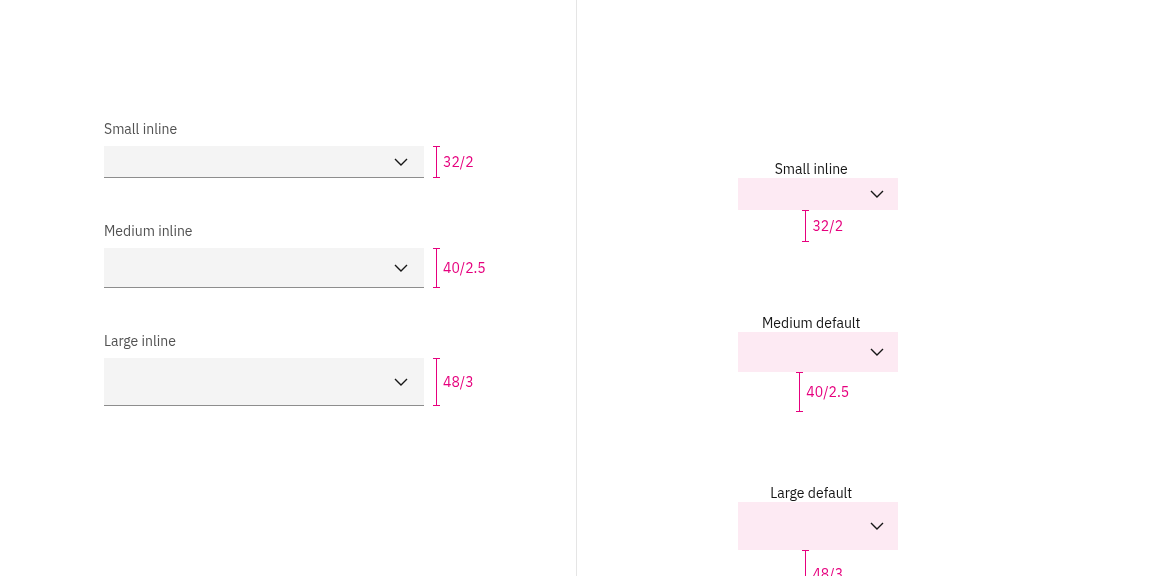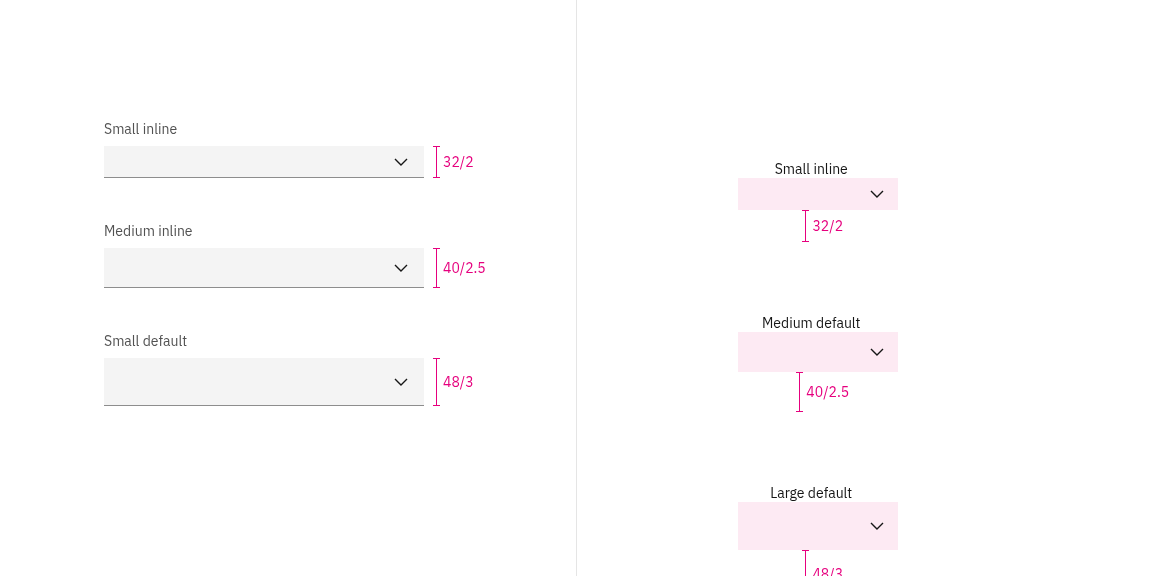--- a/index.html
+++ b/index.html
@@ -64,21 +64,21 @@
               </svg>
           </div>
           <div class="measure">
             <div class="bracket-line" style="height:40px"></div>
             <span class="measure-text">40/2.5</span>
           </div>
         </div>
       </div>
 
       <div class="row-default">
-        <p class="label-default">Small default</p>
+        <p class="label-default">Large inline</p>
         <div class="field-wrap">
           <div class="field-default h48">
             <svg class="chev" viewBox="0 0 14 8">
                 <path d="M1 1 L7 7 L13 1"></path>
               </svg>
           </div>
           <div class="measure">
             <div class="bracket-line" style="height:48px"></div>
             <span class="measure-text">48/3</span>
           </div>

